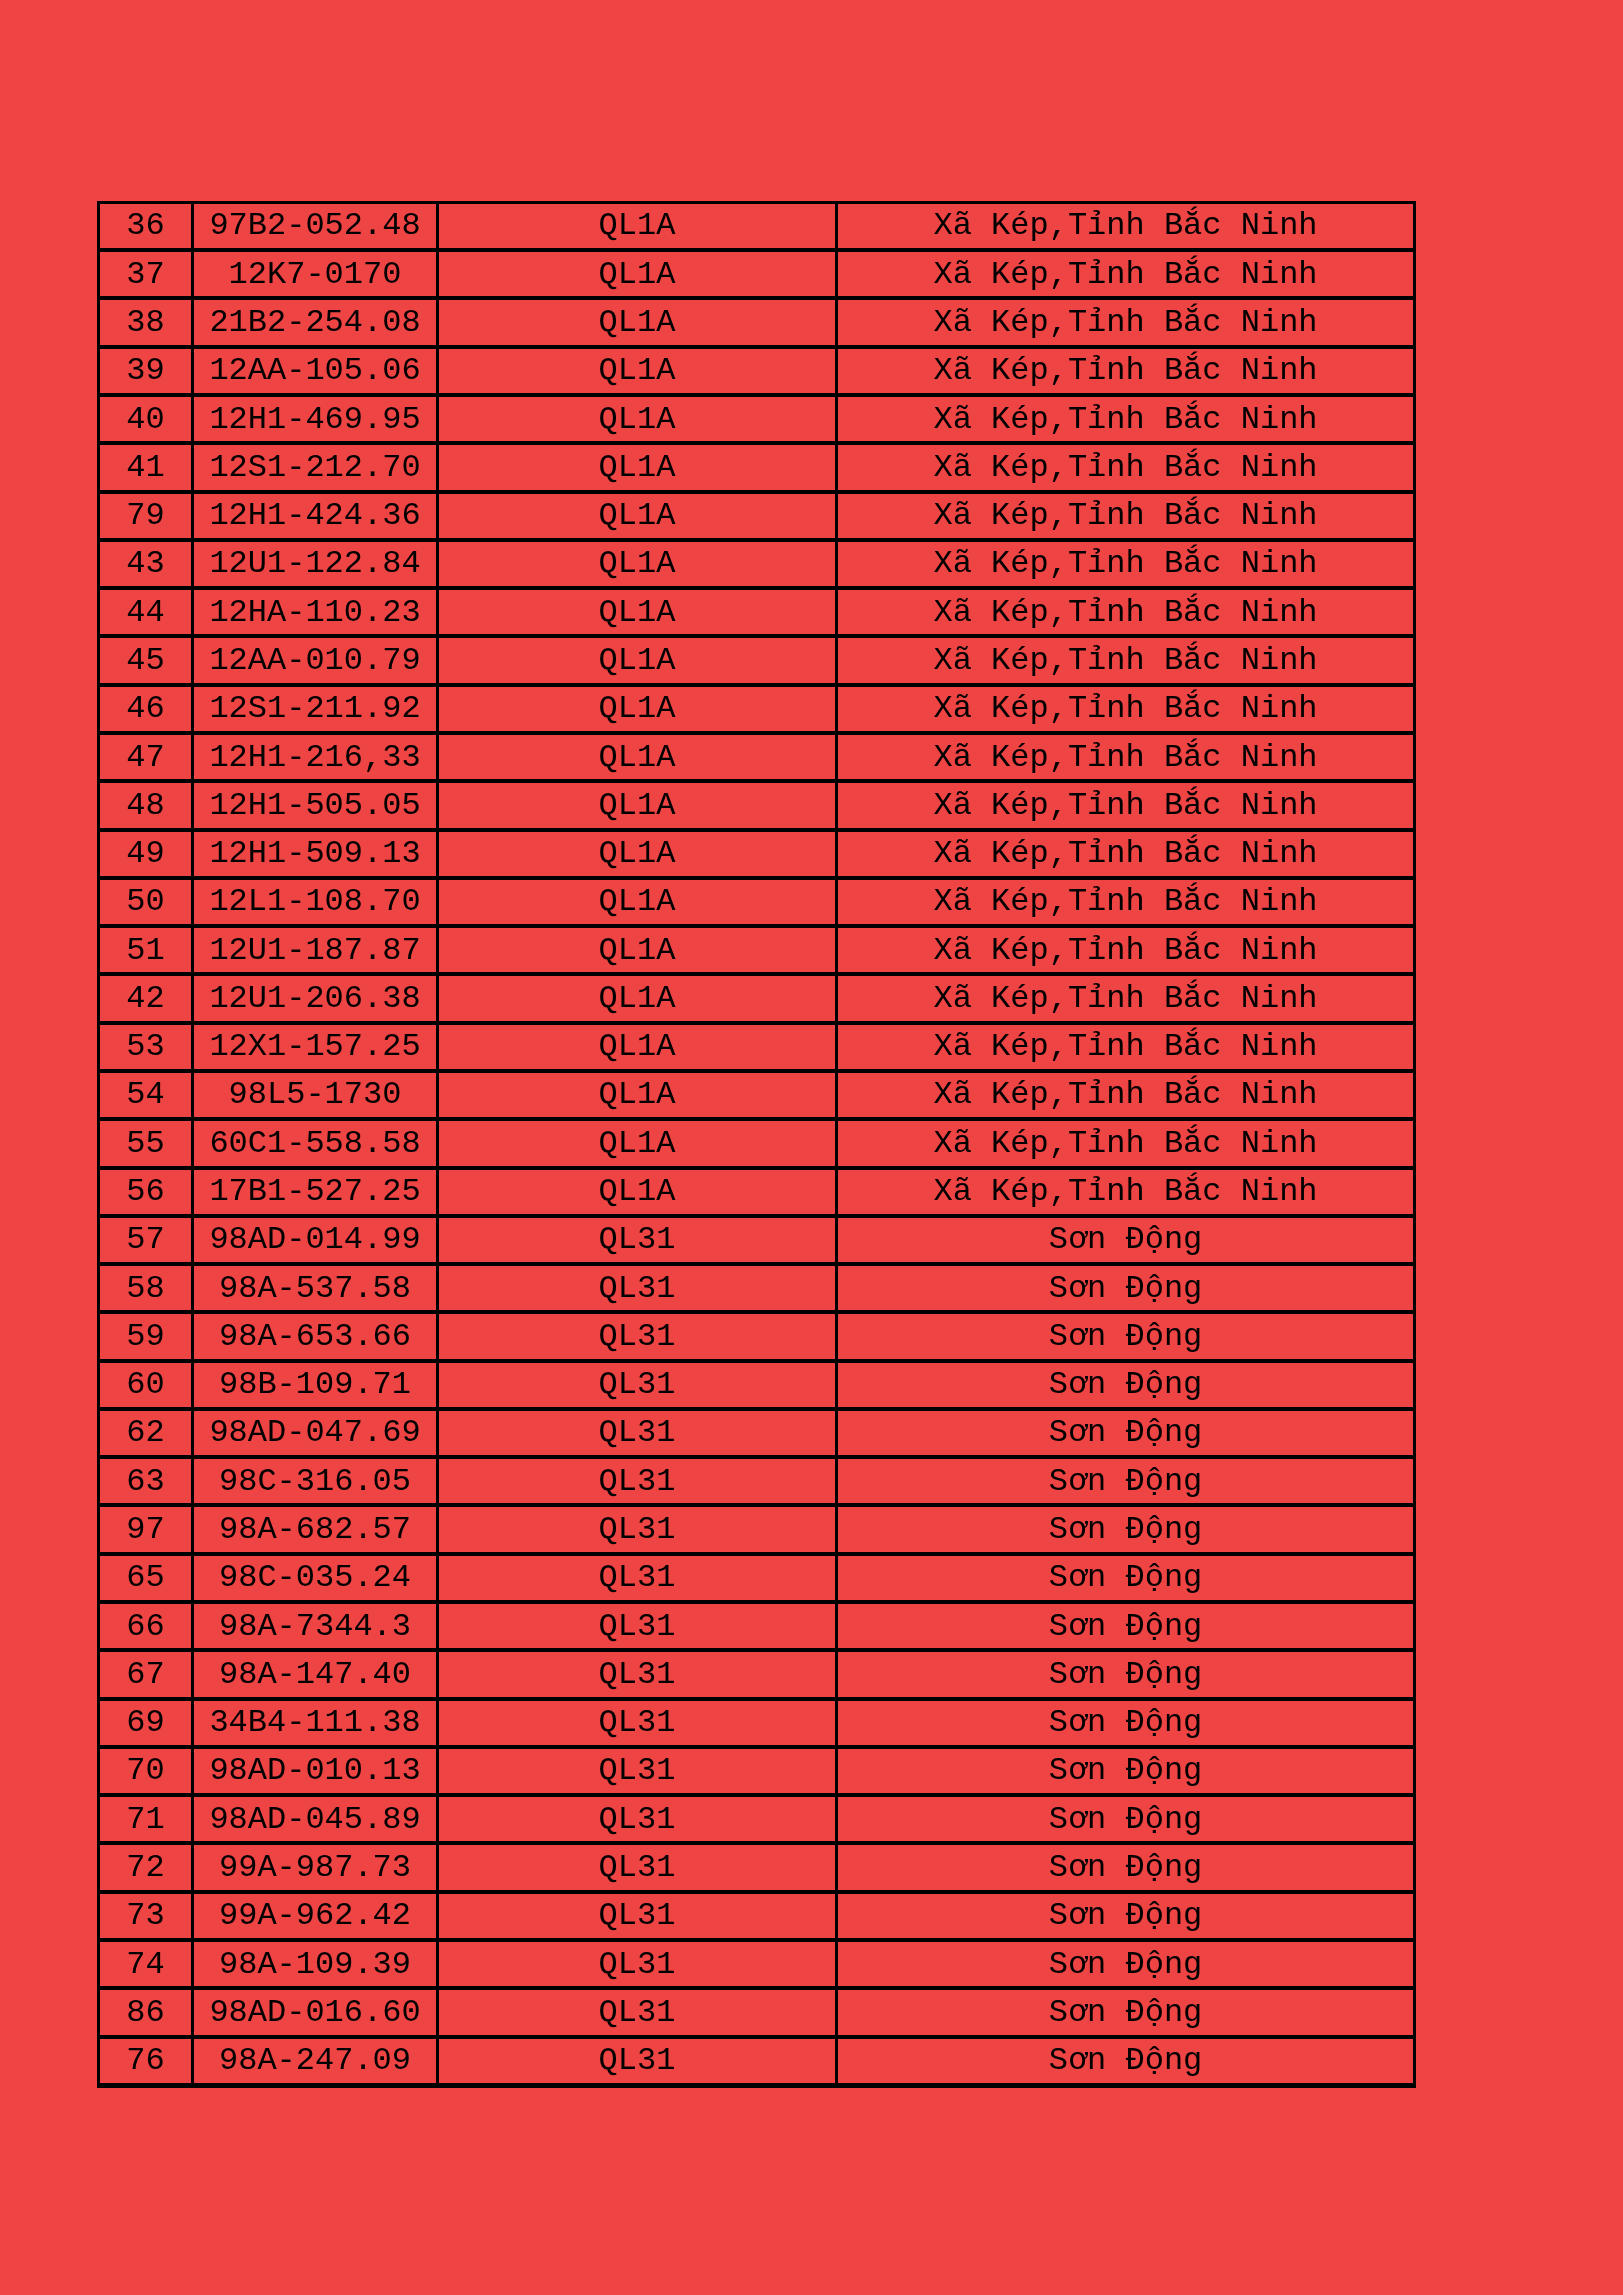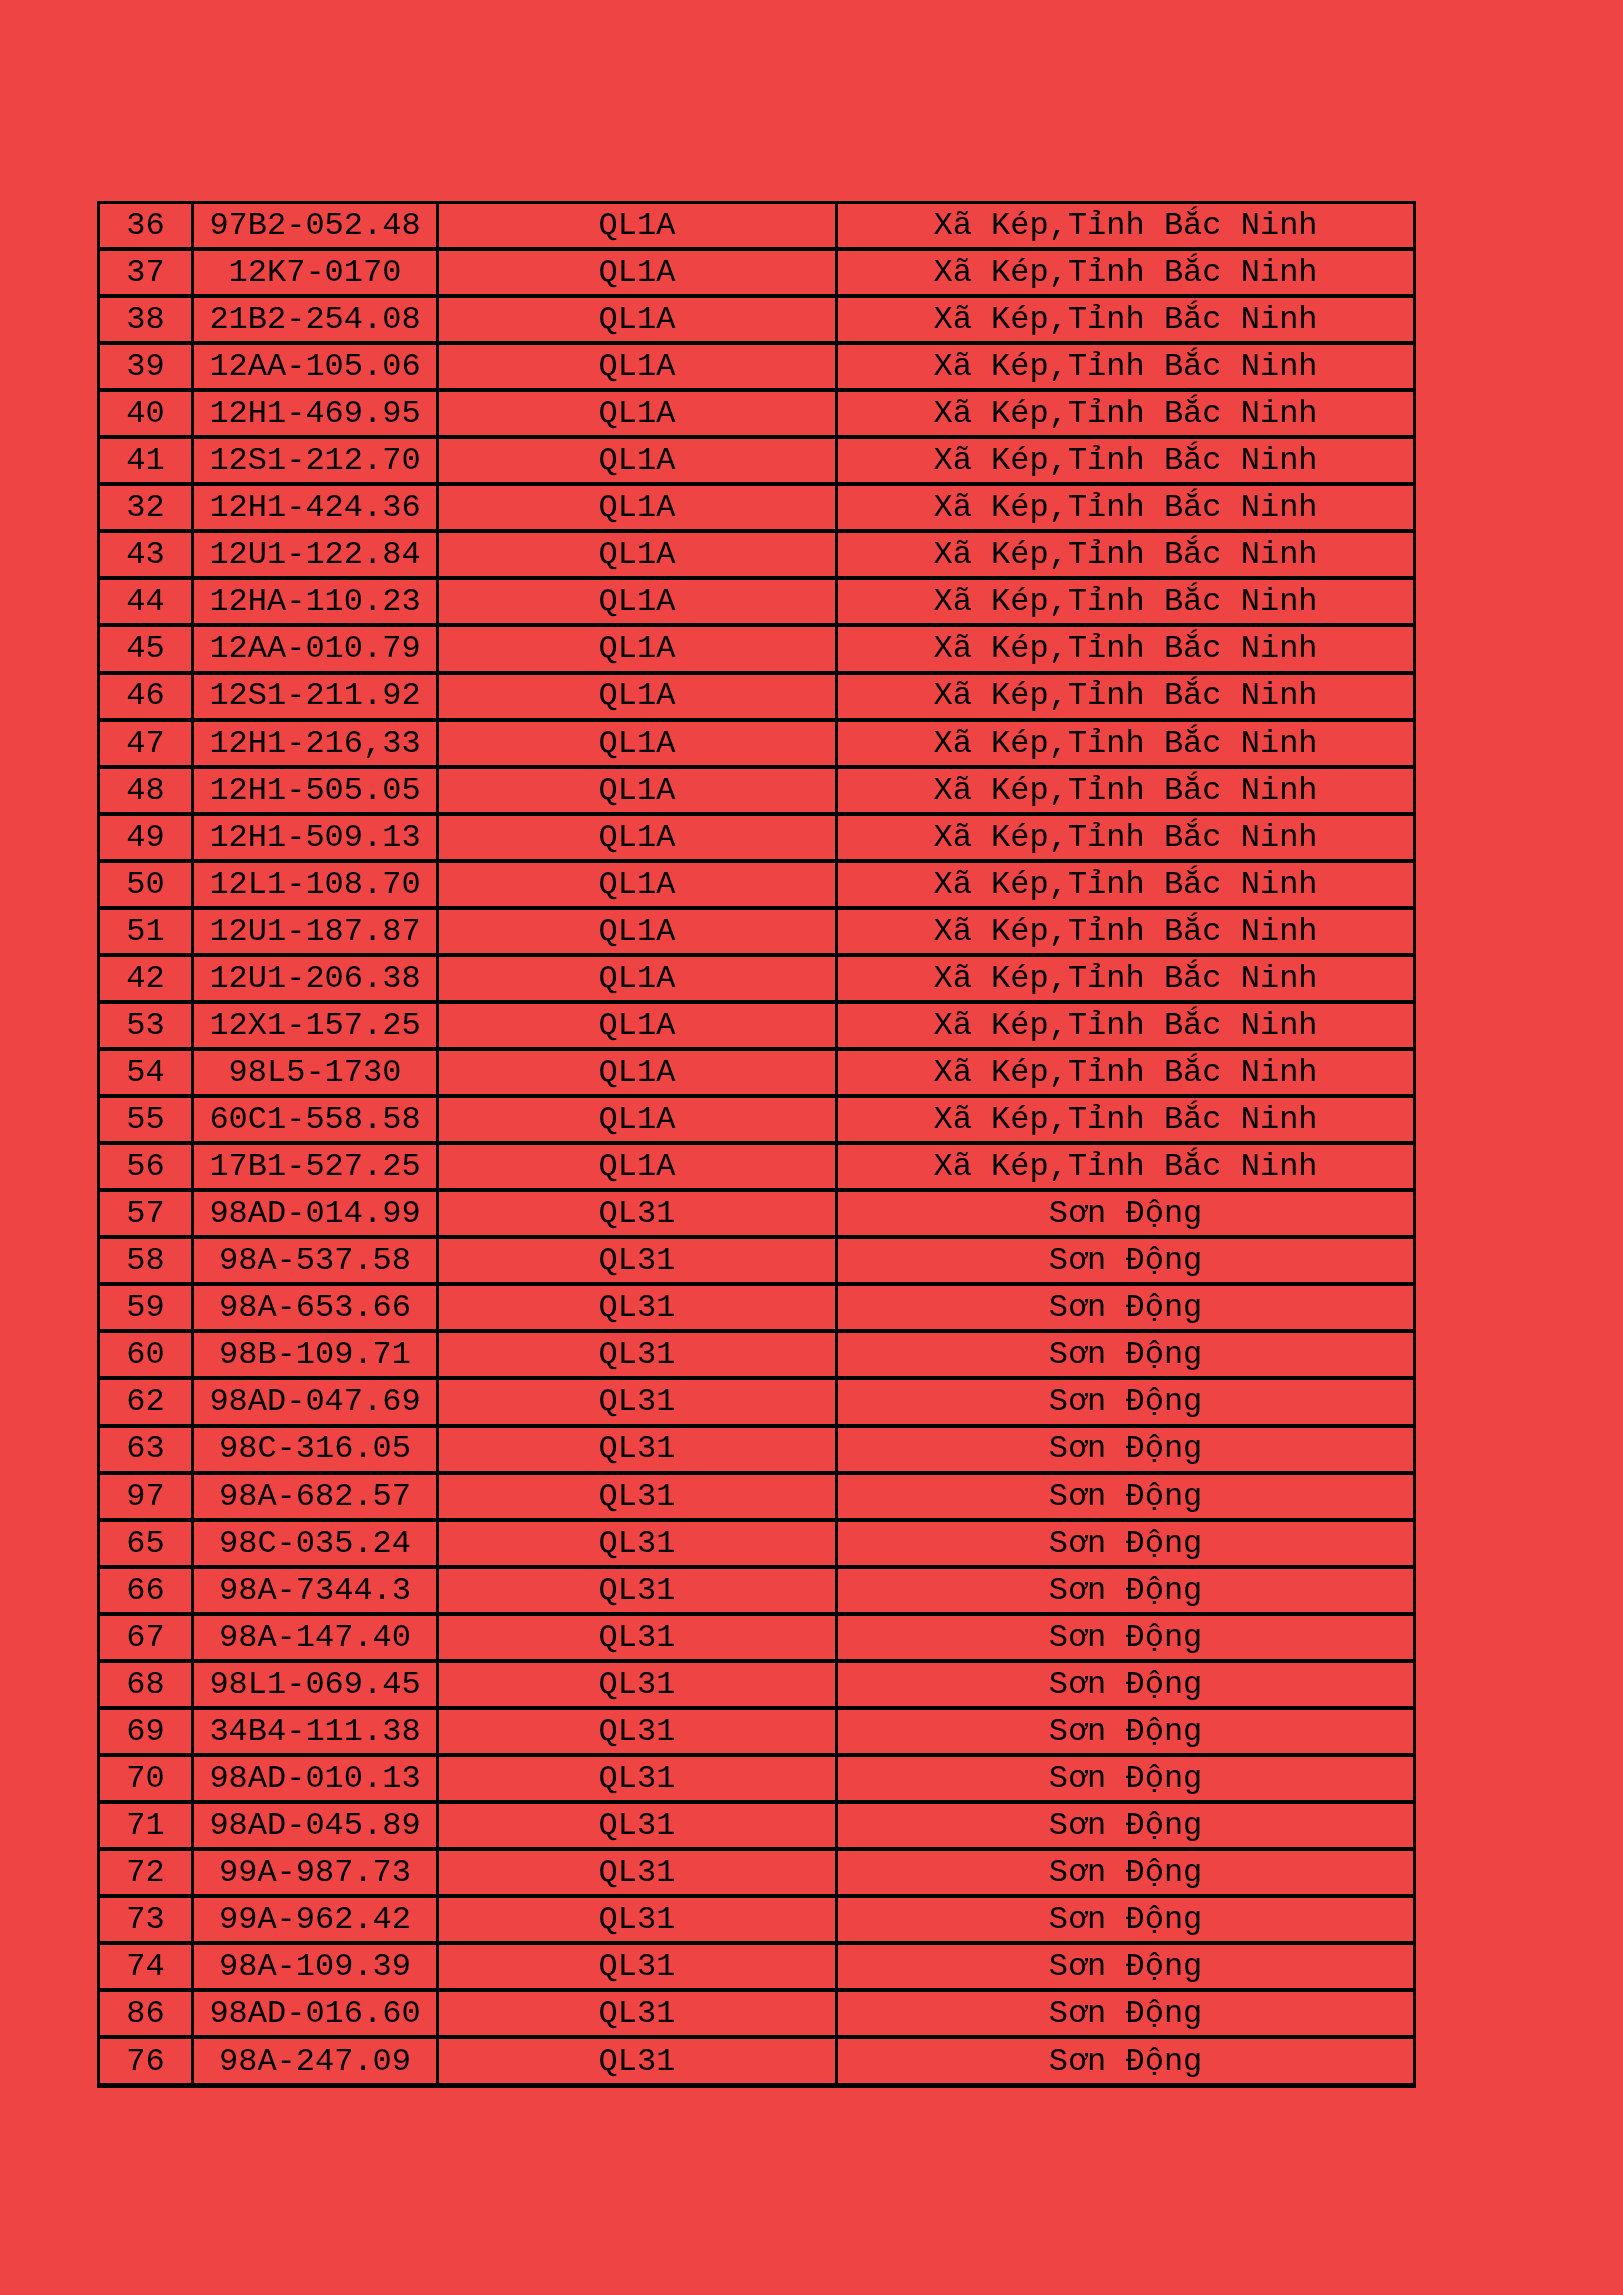--- a/index.html
+++ b/index.html
@@ -87,21 +87,21 @@
           <td>QL1A</td>
           <td>Xã Kép,Tỉnh Bắc Ninh</td>
         </tr>
         <tr>
           <td>41</td>
           <td>12S1-212.70</td>
           <td>QL1A</td>
           <td>Xã Kép,Tỉnh Bắc Ninh</td>
         </tr>
         <tr>
-          <td>32</td>
+          <td>79</td>
           <td>12H1-424.36</td>
           <td>QL1A</td>
           <td>Xã Kép,Tỉnh Bắc Ninh</td>
         </tr>
         <tr>
           <td>43</td>
           <td>12U1-122.84</td>
           <td>QL1A</td>
           <td>Xã Kép,Tỉnh Bắc Ninh</td>
         </tr>
@@ -233,26 +233,20 @@
         </tr>
         <tr>
           <td>66</td>
           <td>98A-7344.3</td>
           <td>QL31</td>
           <td>Sơn Động</td>
         </tr>
         <tr>
           <td>67</td>
           <td>98A-147.40</td>
-          <td>QL31</td>
-          <td>Sơn Động</td>
-        </tr>
-        <tr>
-          <td>68</td>
-          <td>98L1-069.45</td>
           <td>QL31</td>
           <td>Sơn Động</td>
         </tr>
         <tr>
           <td>69</td>
           <td>34B4-111.38</td>
           <td>QL31</td>
           <td>Sơn Động</td>
         </tr>
         <tr>

